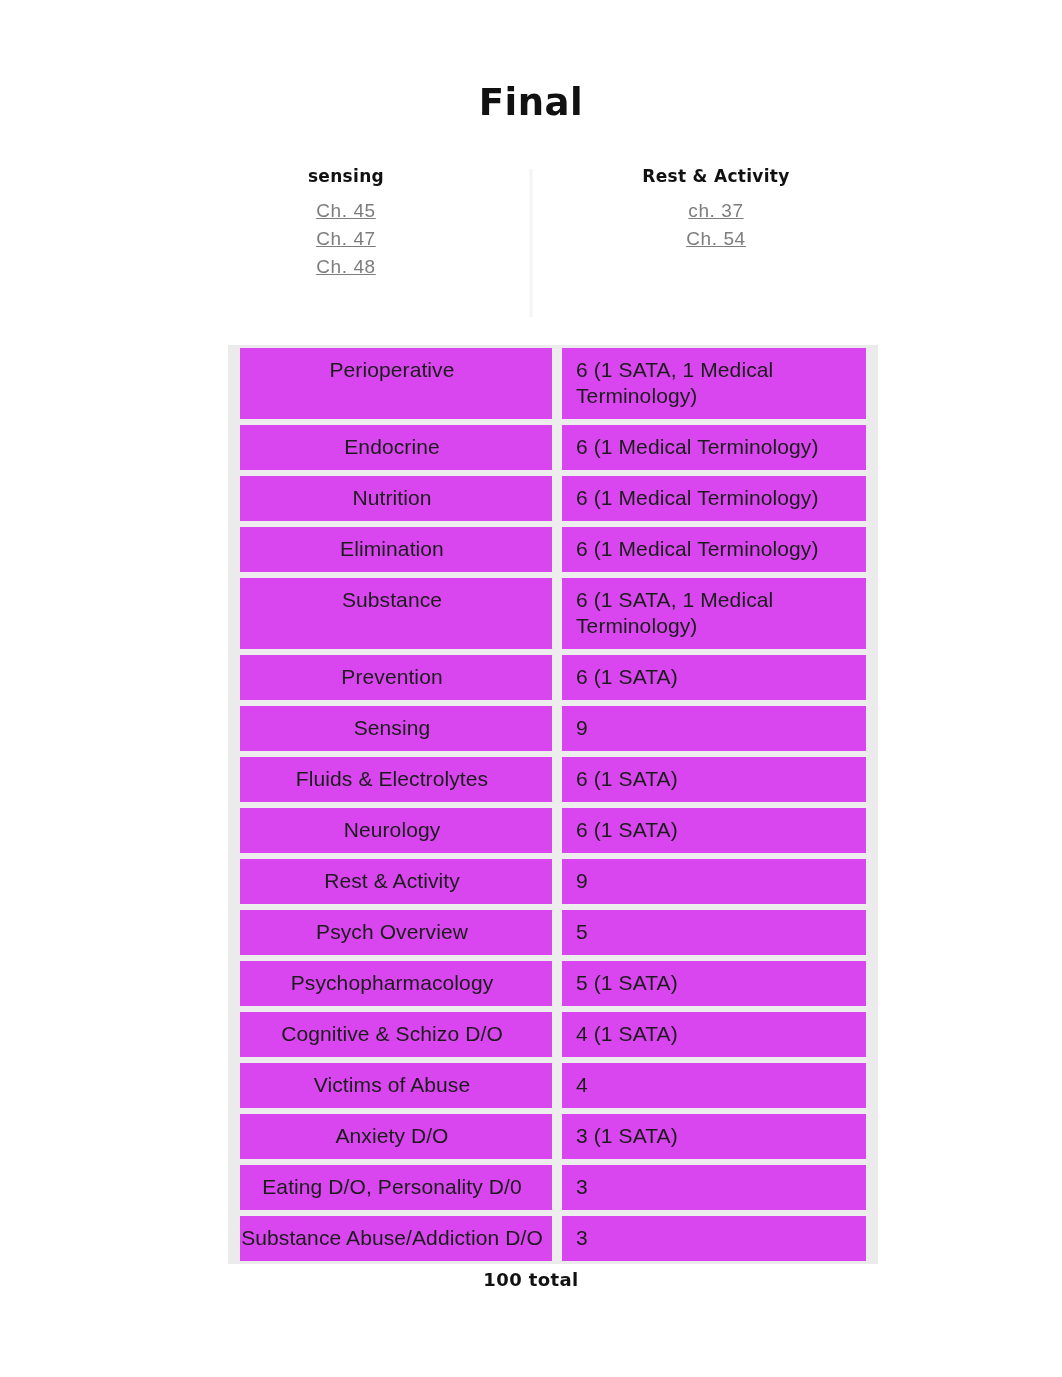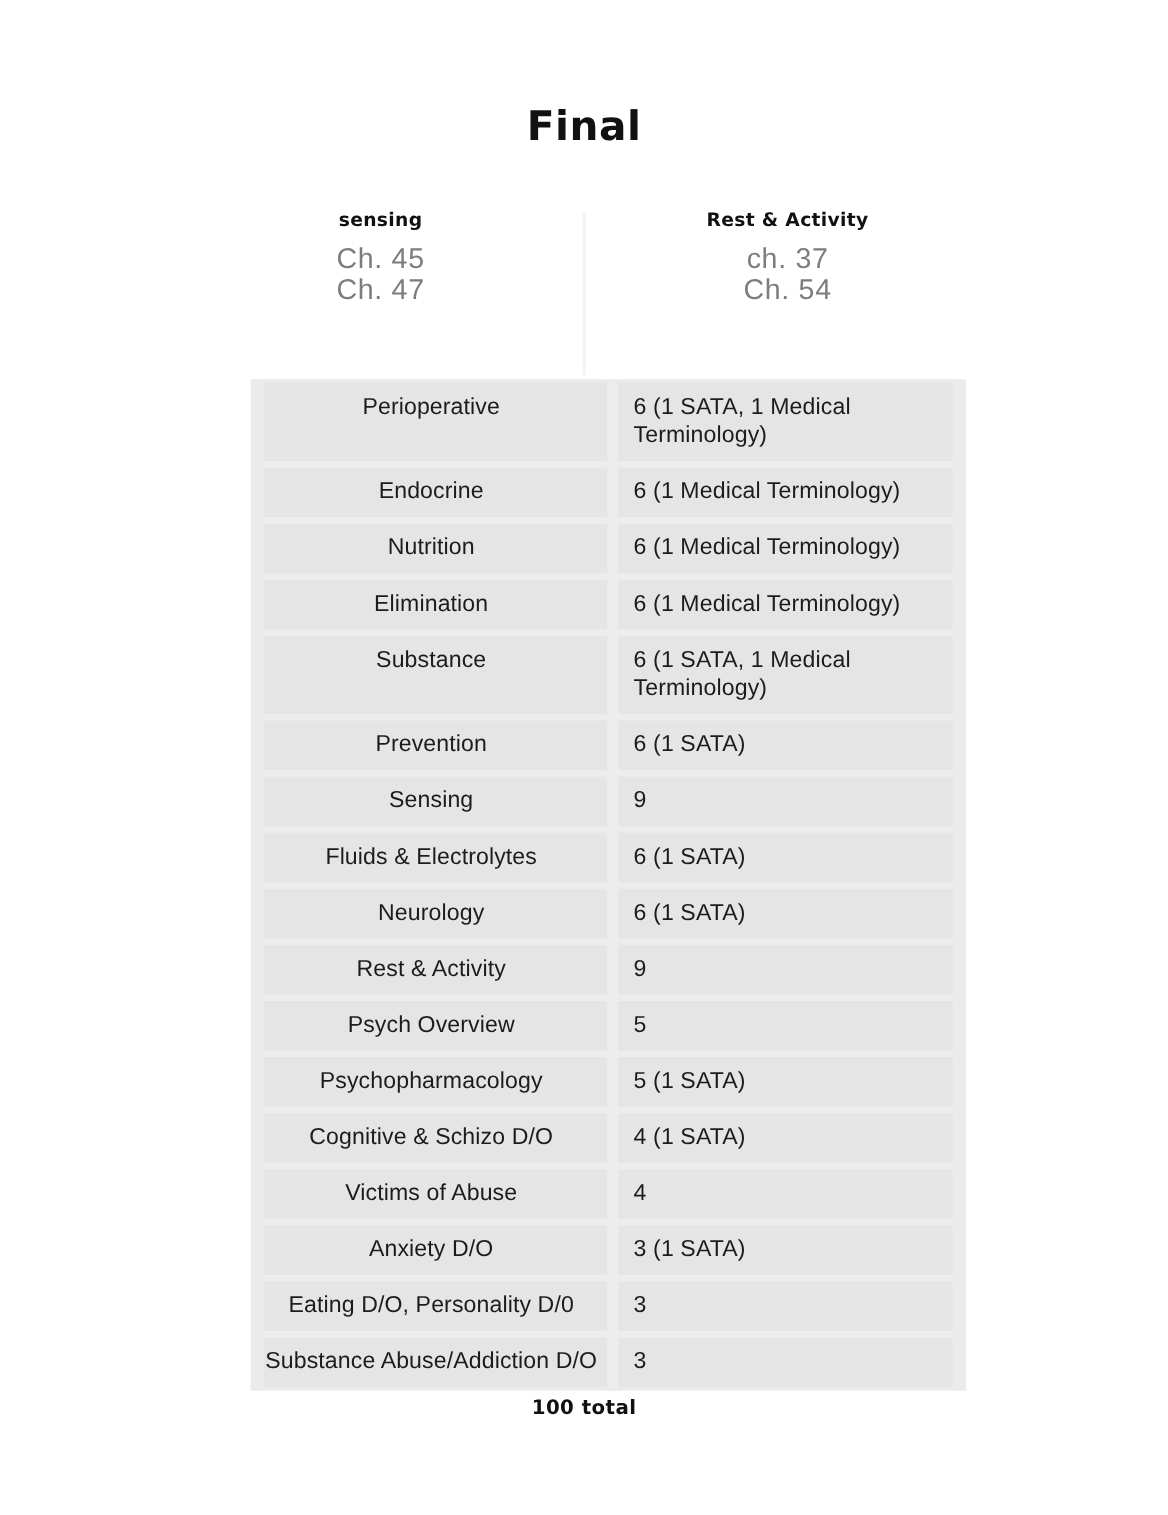--- a/index.html
+++ b/index.html
@@ -17,21 +17,21 @@
   }
 
   
   .page-title {
     text-align: center;
     font-family: "DejaVu Sans", sans-serif;
     font-weight: bold;
     font-size: 37px;
     letter-spacing: 0.5px;
     color: #111111;
-    margin: 16px;
+    margin: 4px;
     padding-top: 80px;
     line-height: 1;
   }
 
   
   .chapters {
     position: relative;
     margin: 0 auto;
     width: 660px;
     padding-top: 42px;
@@ -50,44 +50,45 @@
     font-weight: bold;
     font-size: 17px;
     color: #111111;
     line-height: 1.15;
     margin-bottom: 10px;
     letter-spacing: 0.3px;
   }
   .chapter-item {
     font-family: "Liberation Sans", sans-serif;
     font-weight: 300;
-    font-size: 26px;
+    font-size: 19px;
     color: #7d7d7d;
     line-height: 28px;
     letter-spacing: 0.6px;
+    text-decoration: underline;
   }
 
   
   .chapters-divider {
     position: absolute;
     left: 50%;
     top: 44px;
     width: 3px;
     height: 148px;
     background: #f4f4f4;
     transform: translateX(-50%);
   }
 
   
   .table-wrap {
     position: absolute;
     left: 228px;
     top: 345px;
     width: 650px;
-    background: #e5e5e5;
+    background: #d946ef;
     border-left: 12px solid #ebebeb;
     border-right: 12px solid #ebebeb;
     border-top: 3px solid #ebebeb;
     border-bottom: 3px solid #ebebeb;
     box-sizing: border-box;
   }
   .grid-table {
     width: 100%;
     border-collapse: collapse;
     table-layout: fixed;
@@ -139,20 +140,21 @@
 <h1 class="page-title">Final</h1>
 
 <div class="chapters">
 
   <div class="chapters-divider"></div>
 
   <div class="chapter-col left">
     <div class="chapter-head">sensing</div>
     <div class="chapter-item">Ch. 45</div>
     <div class="chapter-item">Ch. 47</div>
+    <div class="chapter-item">Ch. 48</div>
   </div>
 
   <div class="chapter-col right">
     <div class="chapter-head">Rest &amp; Activity</div>
     <div class="chapter-item">ch. 37</div>
     <div class="chapter-item">Ch. 54</div>
   </div>
 
 </div>
 

